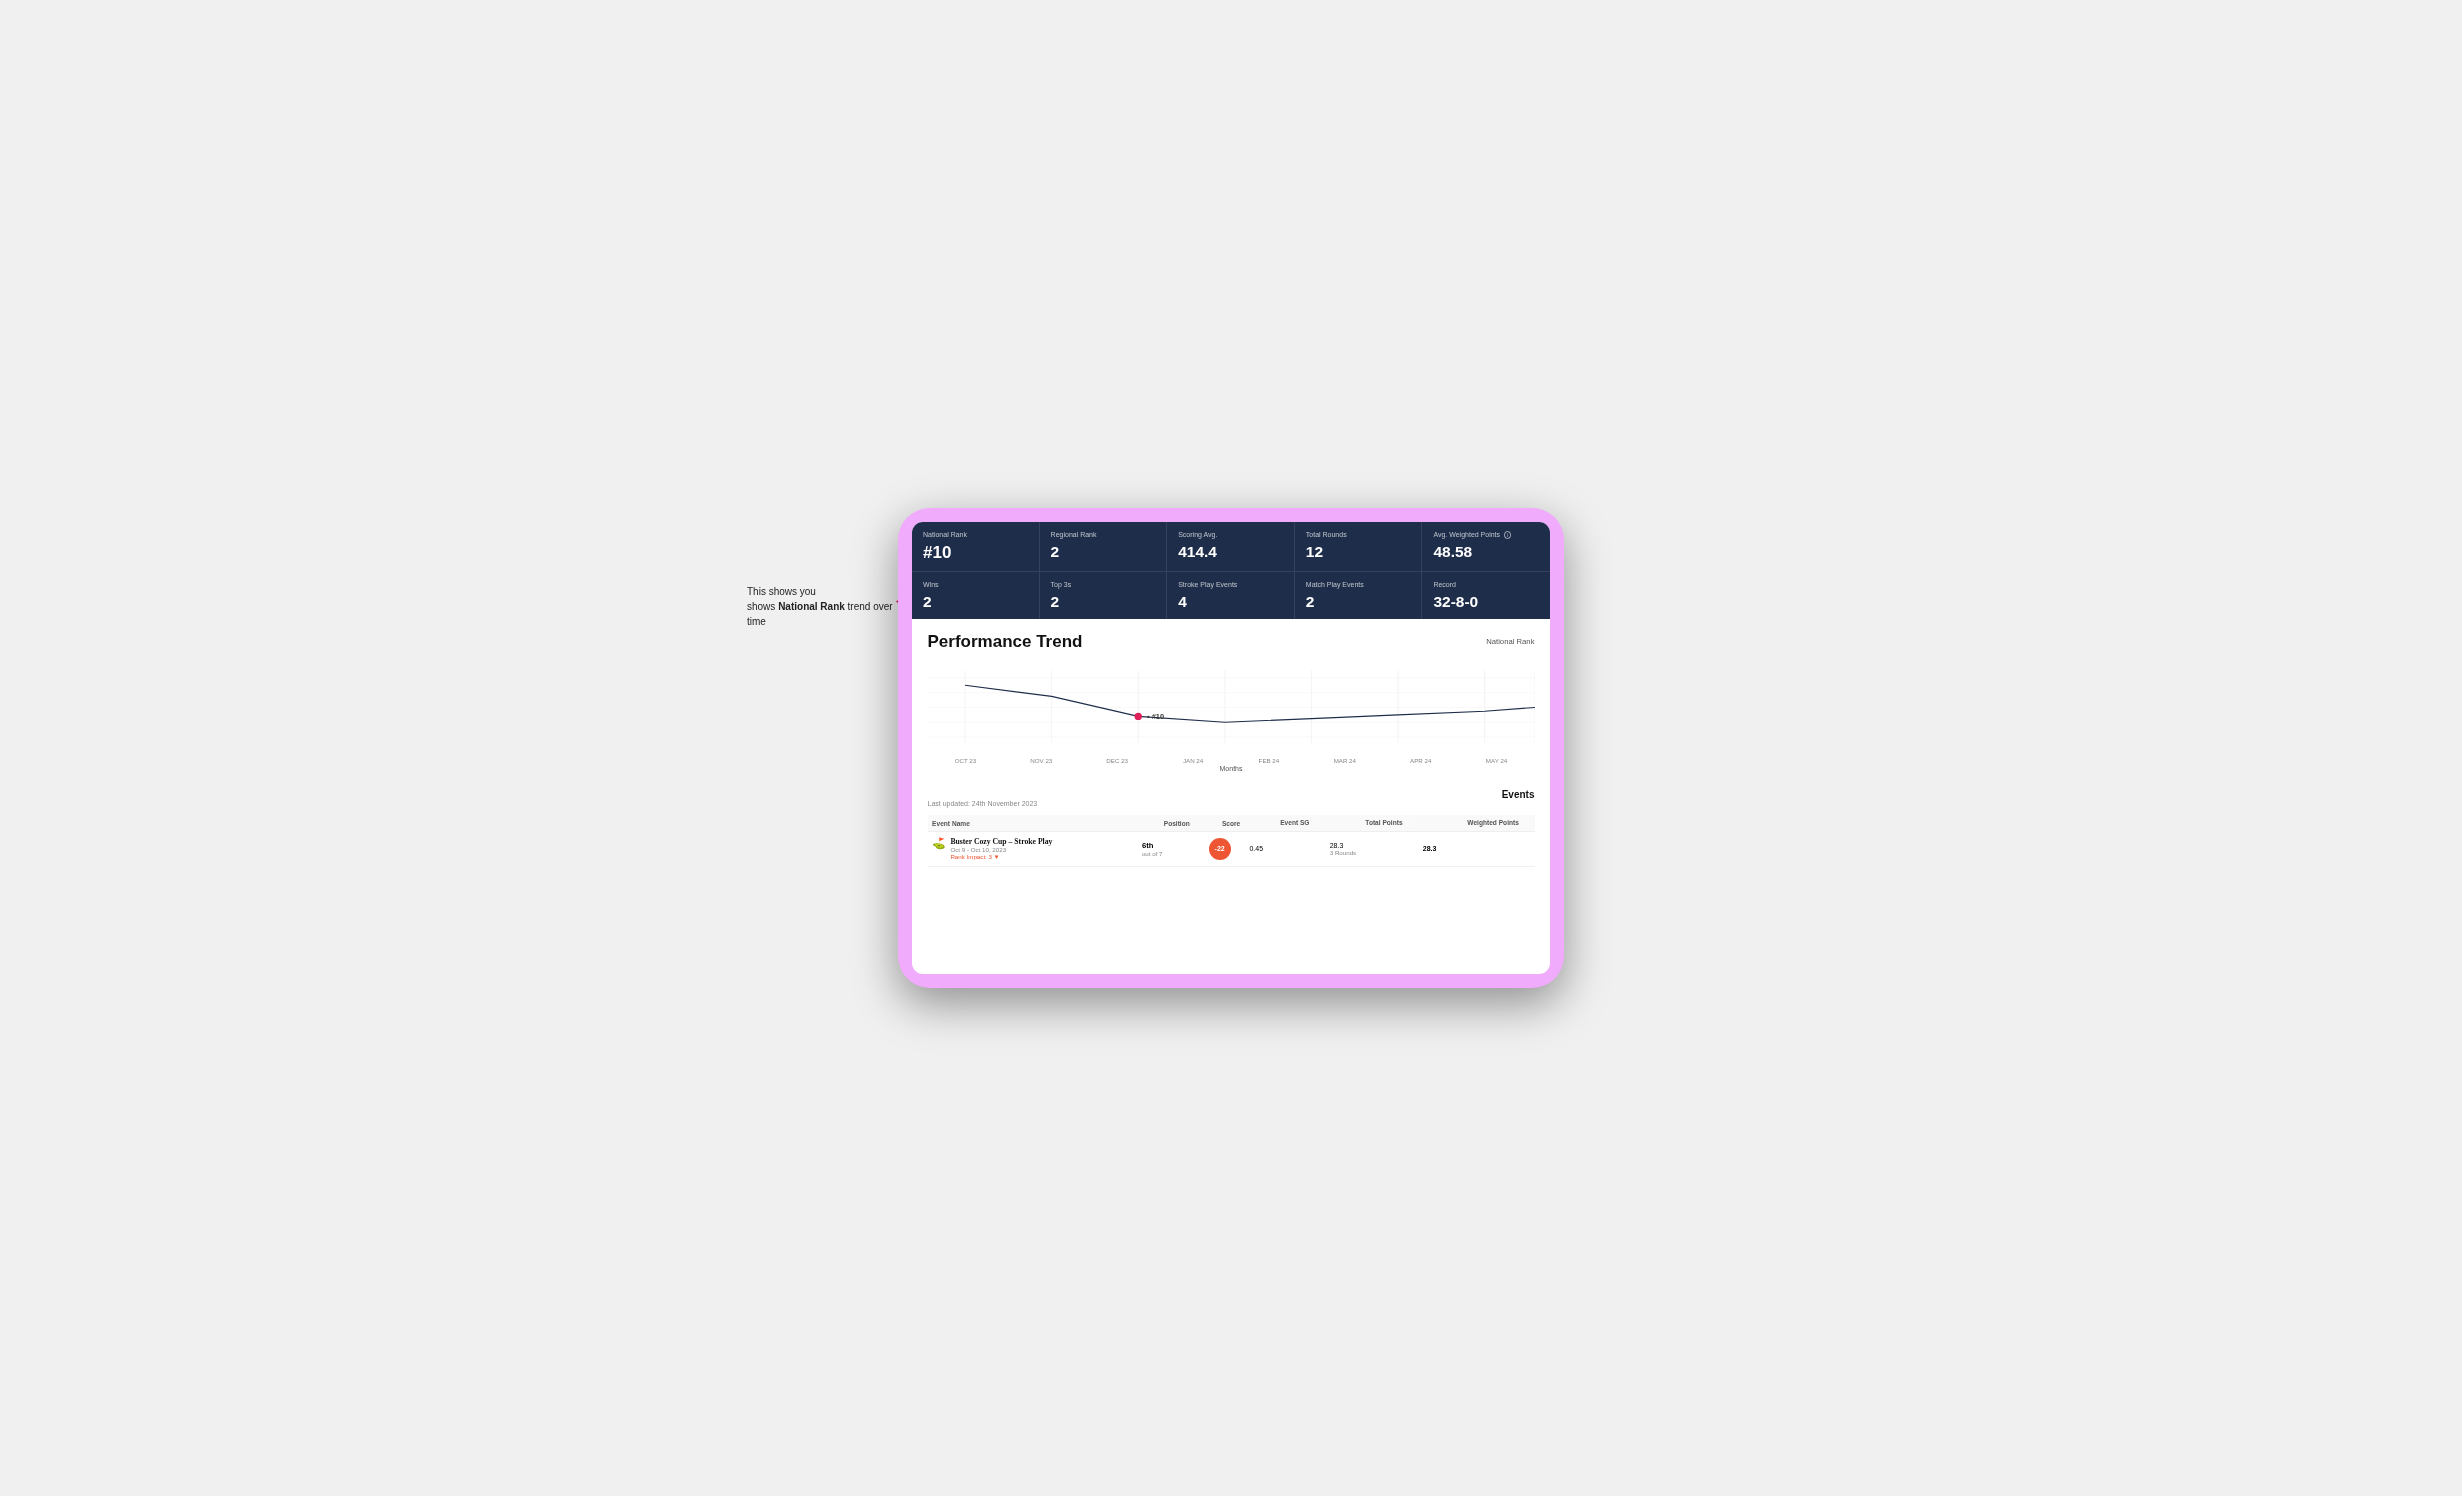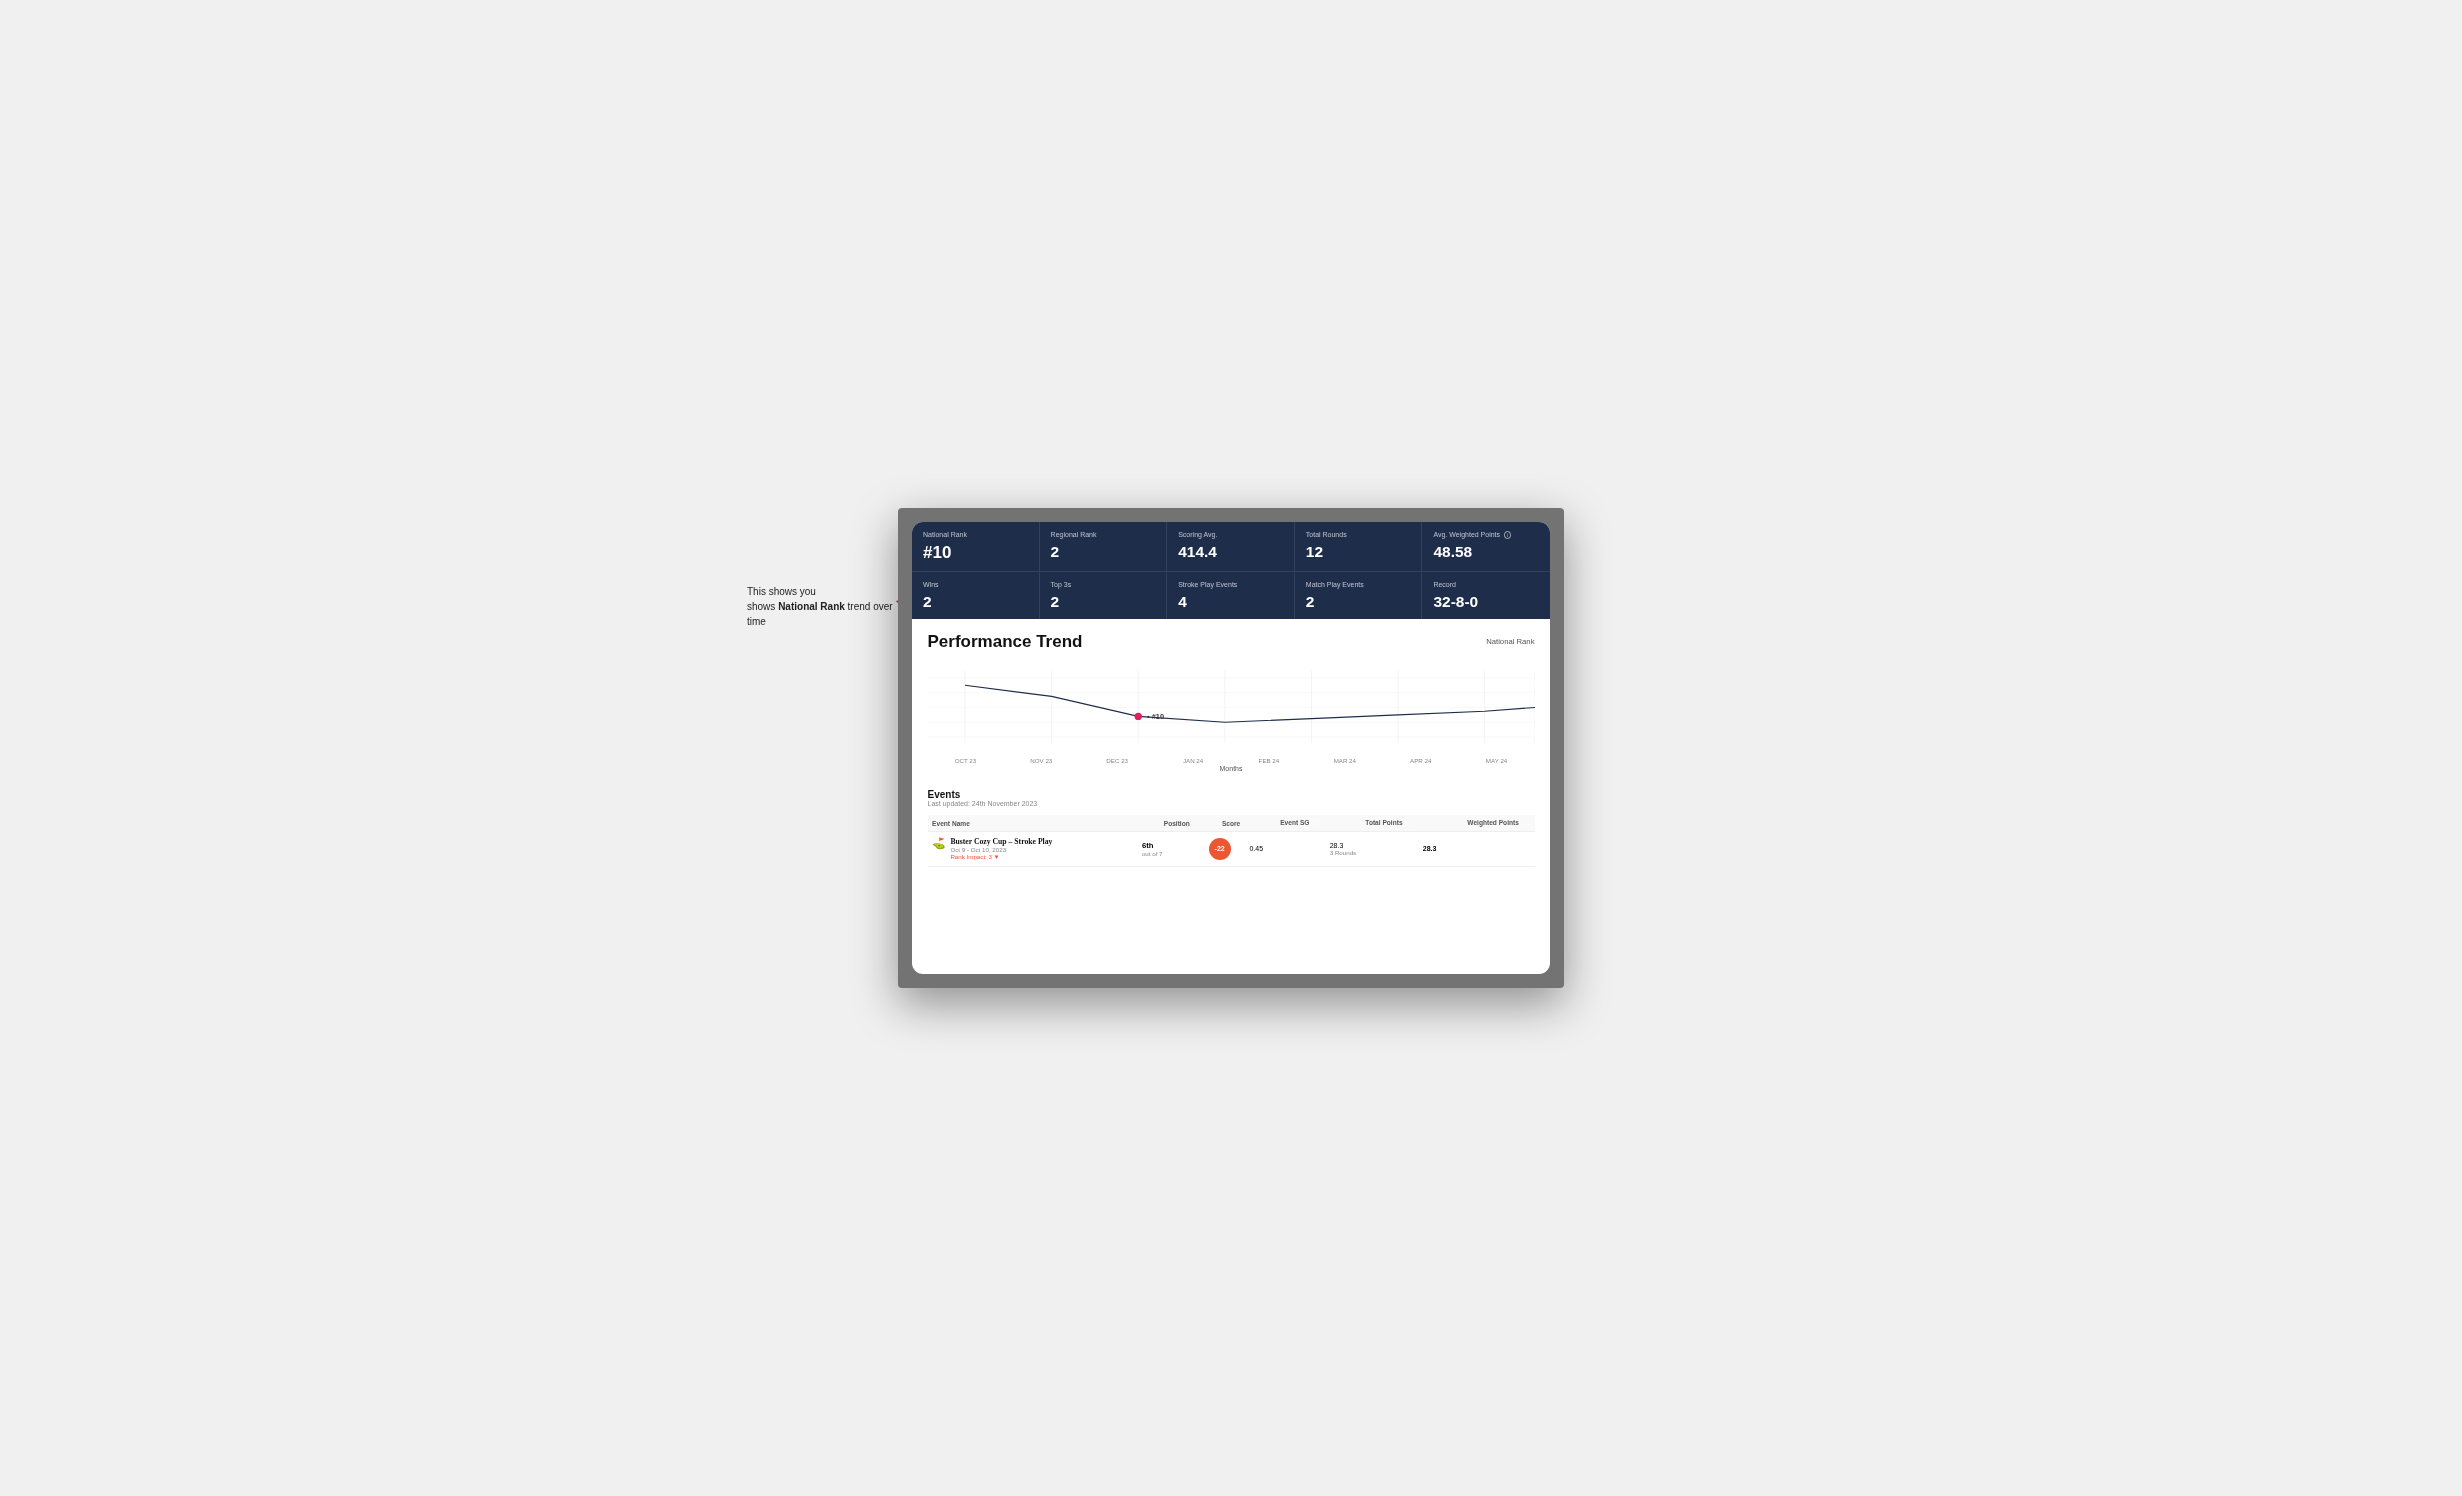--- a/index.html
+++ b/index.html
@@ -8,22 +8,22 @@
       display: flex;
       justify-content: center;
       align-items: center;
       min-height: 100vh;
       font-family: -apple-system, BlinkMacSystemFont, 'Segoe UI', sans-serif;
     }
 
     .tablet-frame {
       width: 666px;
       height: 480px;
-      background: #737373;
-      border-radius: 4px;
+      background: #f0abfc;
+      border-radius: 32px;
       padding: 14px;
       box-shadow: 0 15.5px 46px rgba(0,0,0,0.4);
       position: relative;
     }
 
     .tablet-screen {
       width: 100%;
       height: 100%;
       background: #fff;
       border-radius: 11px;
@@ -166,20 +166,21 @@
 
     
     .events-section {
       padding: 9.3px 15.5px;
     }
 
     .events-title {
       font-size: 10px;
       font-weight: 700;
       color: #111;
+      text-align: right;
     }
 
     .events-updated {
       font-size: 7px;
       color: #888;
       margin-bottom: 7.7px;
     }
 
     .events-table {
       width: 100%;

